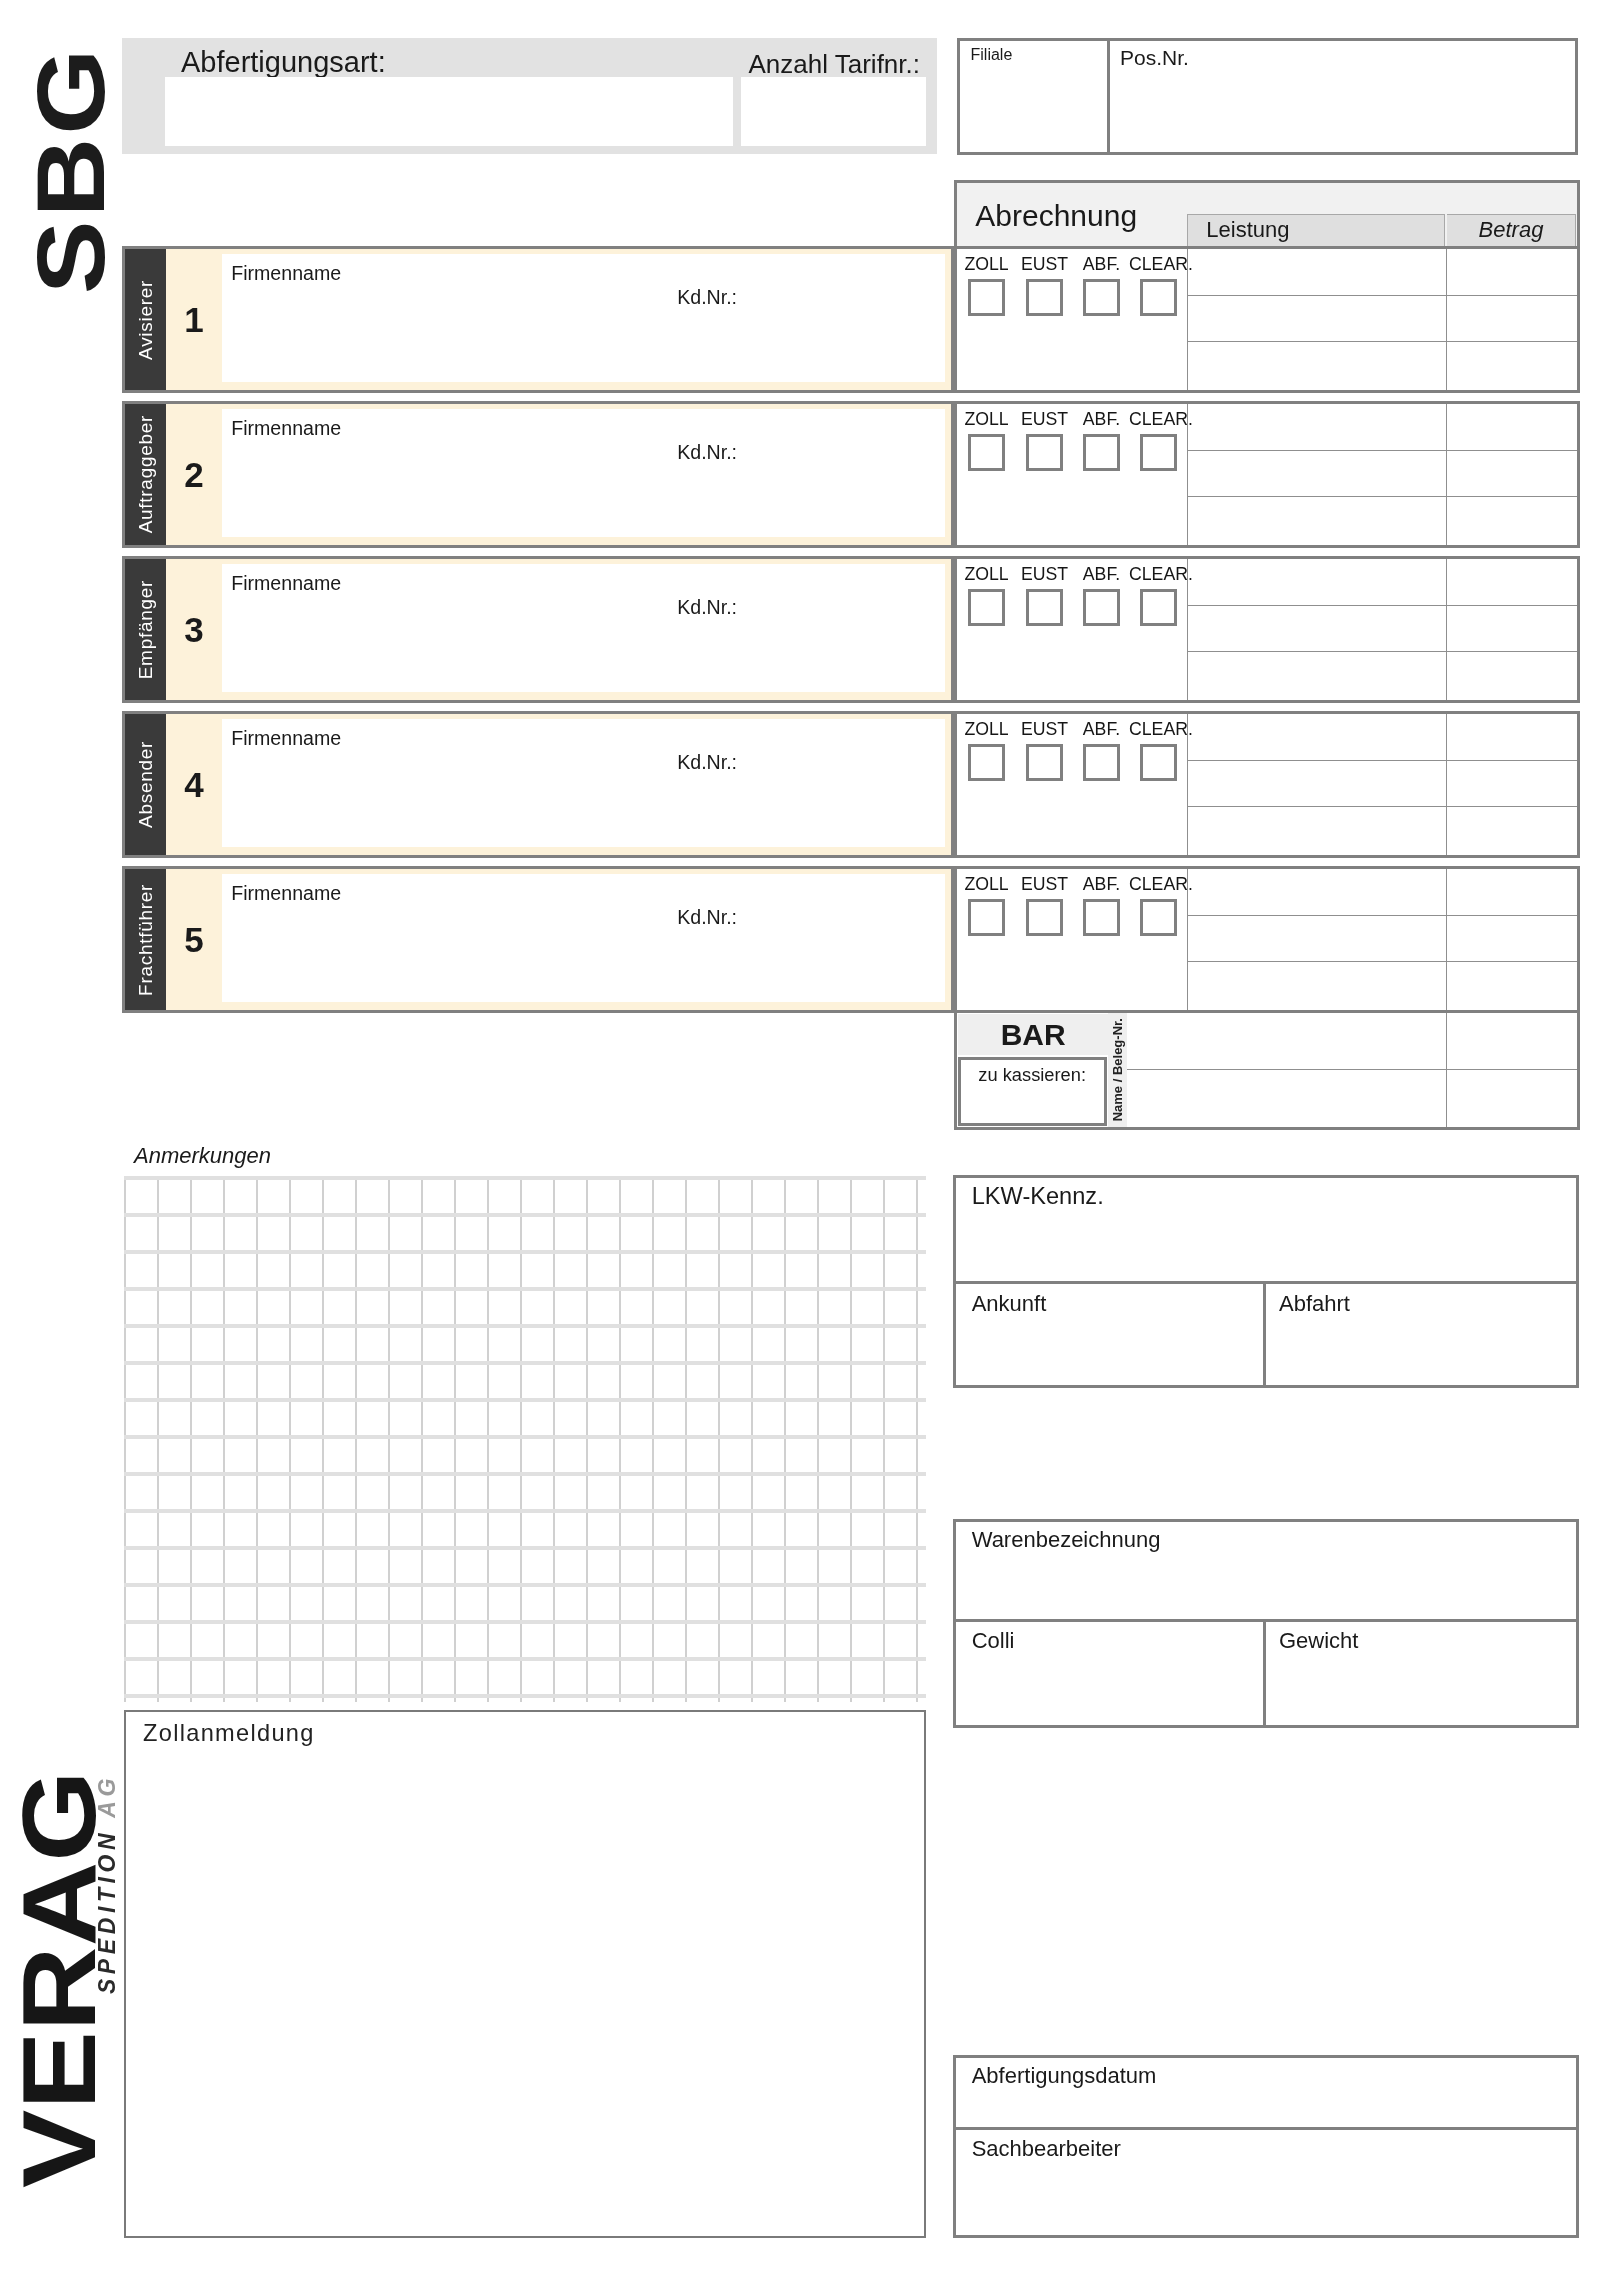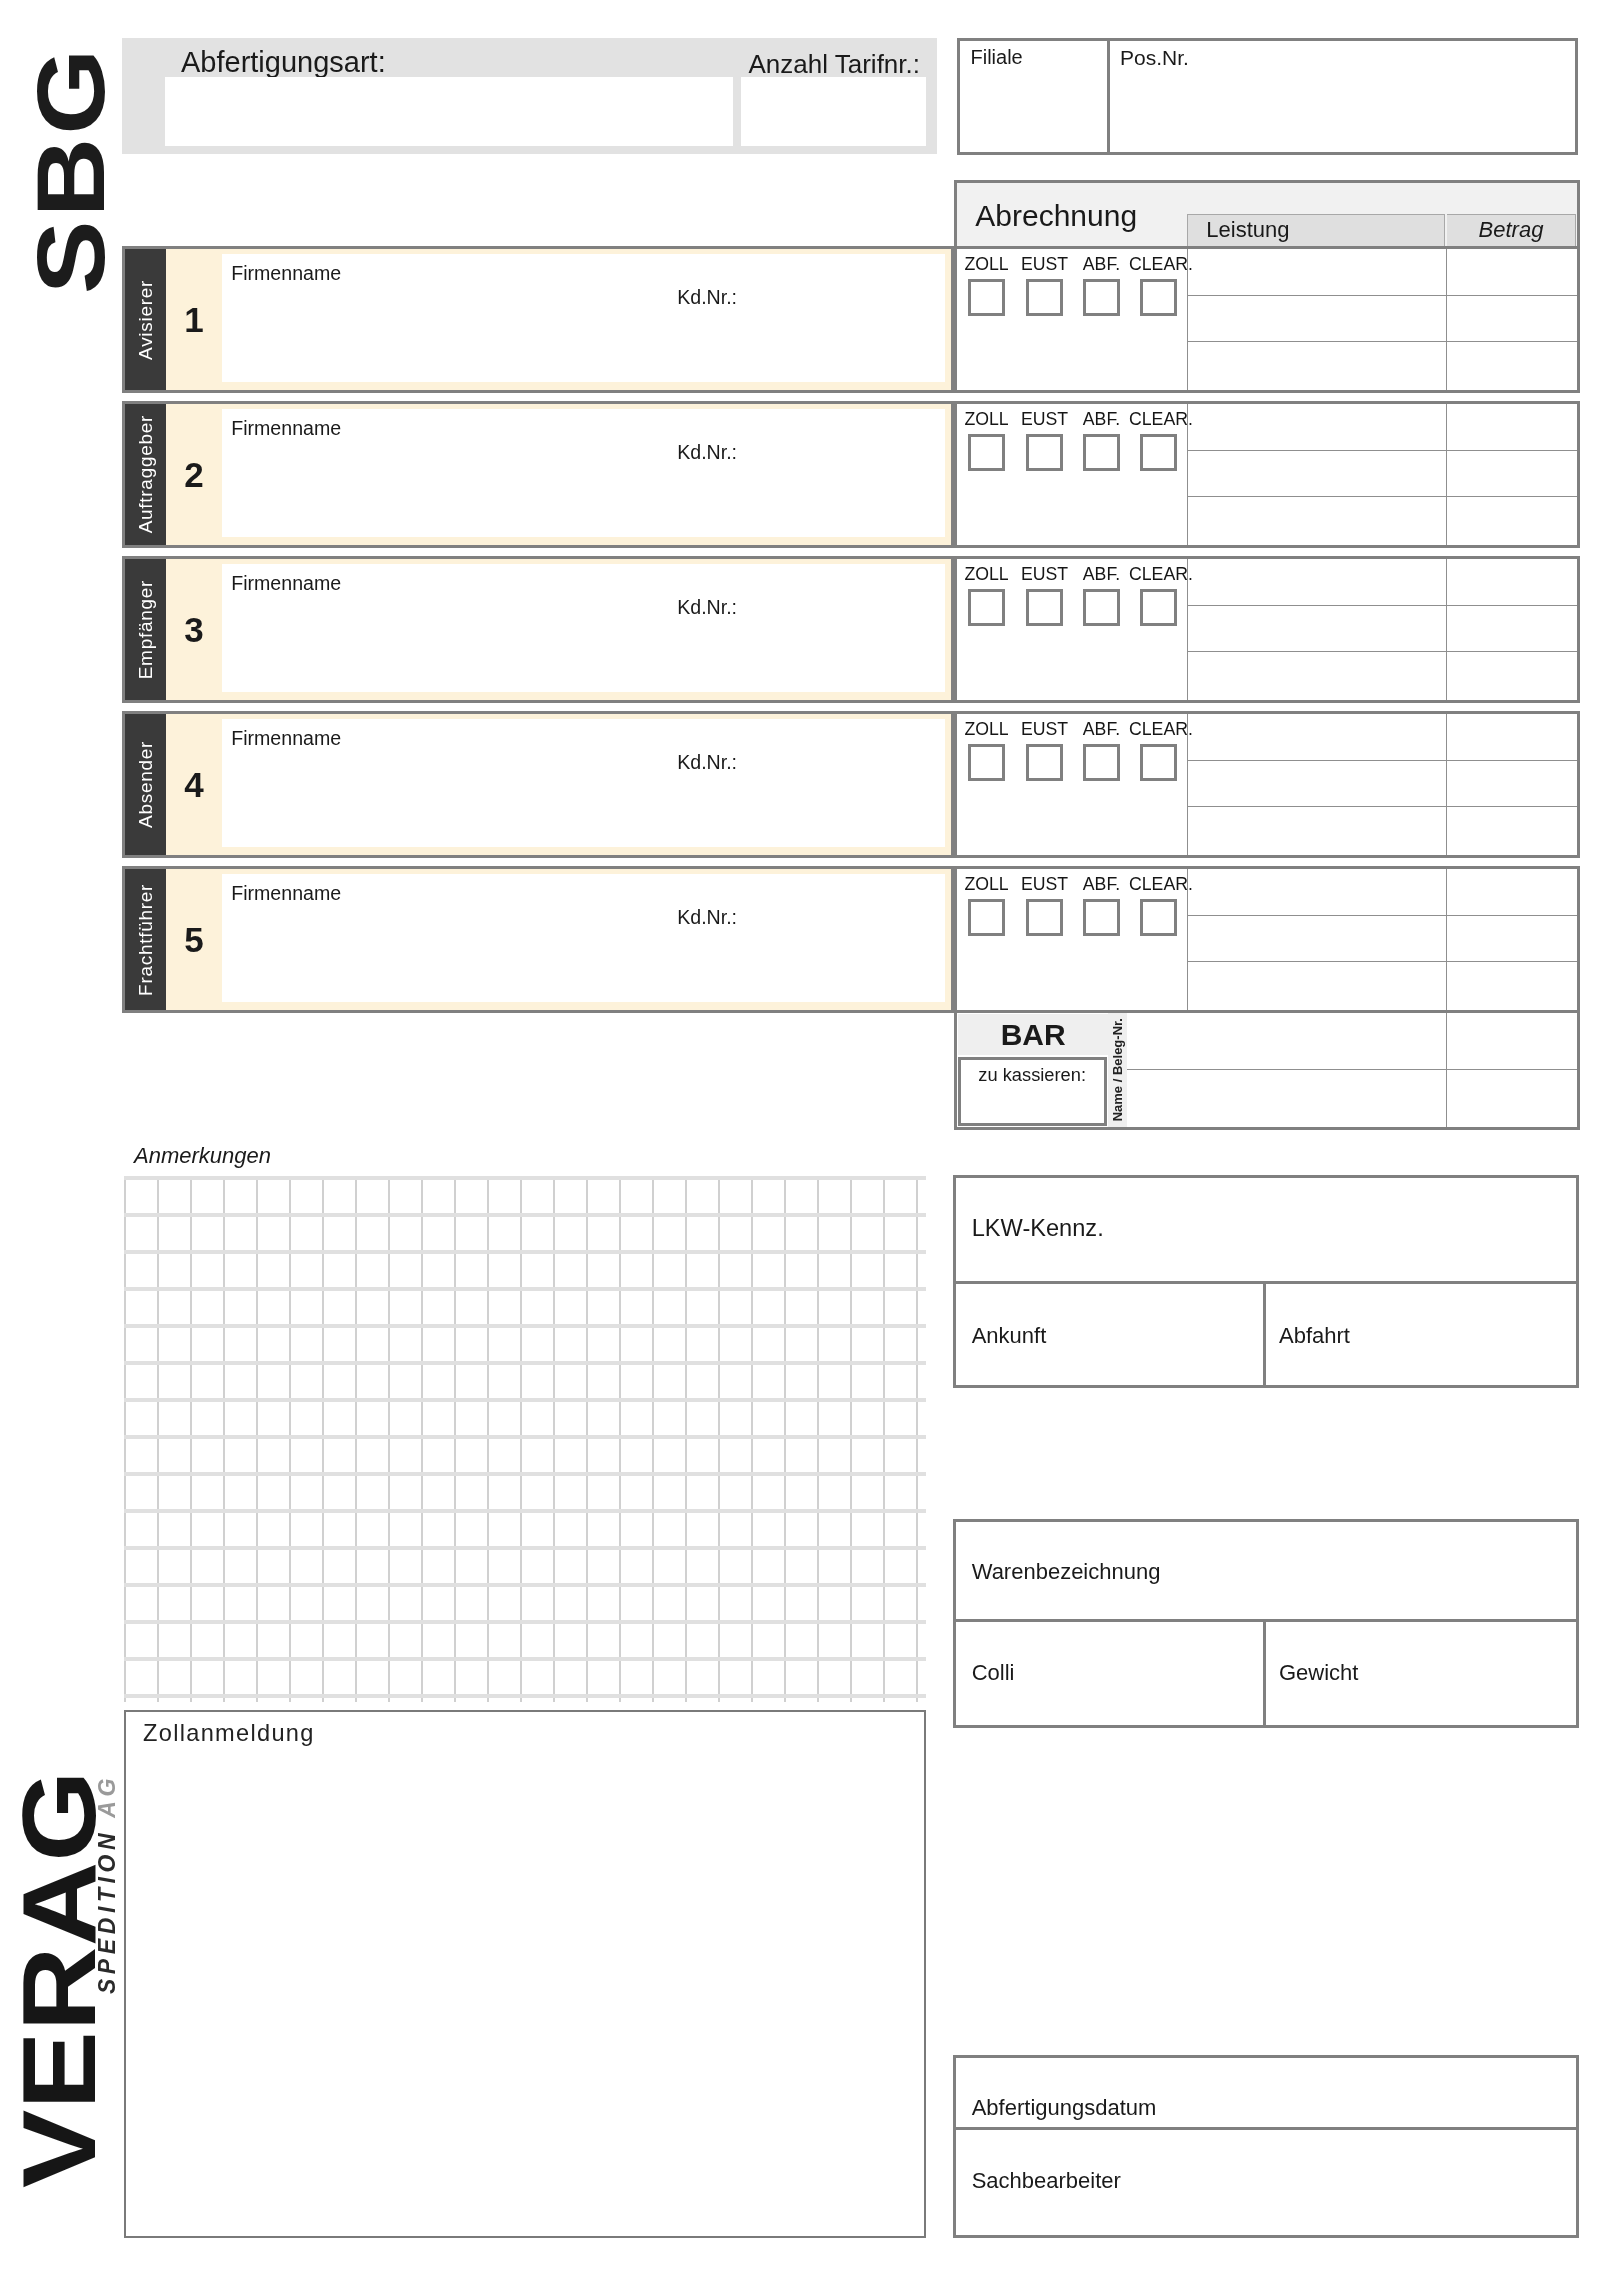--- a/index.html
+++ b/index.html
@@ -12,21 +12,21 @@
   
   .band{left:122px;top:38px;width:815px;height:116px;background:#e2e2e2;}
   .band .lbl1{position:absolute;left:59px;top:7.9px;font-size:29px;}
   .band .lbl2{position:absolute;right:17px;top:10.5px;font-size:26px;}
   .band .inp1{position:absolute;left:43px;top:39px;width:568px;height:69px;background:#fff;}
   .band .inp2{position:absolute;left:619px;top:39px;width:185px;height:69px;background:#fff;}
 
   .filposbox{left:957px;top:38px;width:621px;height:117px;border:3.3px solid #808080;
              background:#fff;box-sizing:border-box;}
   .filposbox .vdiv{position:absolute;left:147px;top:0;bottom:0;width:2.6px;background:#808080;}
-  .filposbox .flab{position:absolute;left:10.5px;top:5.2px;font-size:20px;}
+  .filposbox .flab{position:absolute;left:10.5px;top:5.2px;font-size:16px;}
   .filposbox .plab{position:absolute;left:160px;top:5.2px;font-size:21px;}
 
   
   .sbg{left:33px;top:41px;width:75px;height:257px;}
   .sbg .vtext{font-size:97px;font-weight:900;letter-spacing:2.6px;color:#1c1c1c;line-height:1;}
   .stretch{transform:scaleY(1.14);transform-origin:center;}
   .verag{left:18.3px;top:1735px;width:82px;height:489px;}
   .verag .vtext{font-size:103px;font-weight:900;letter-spacing:0px;color:#161616;line-height:1;}
   .sped{left:92px;top:1675px;width:31px;height:419px;}
   .sped .vtext{font-size:23px;font-weight:bold;font-style:italic;letter-spacing:4.6px;line-height:1;}
@@ -85,21 +85,21 @@
   .anmlab{left:134px;top:1143px;font-size:22px;font-style:italic;}
   .grid{left:124px;top:1176px;width:802px;height:526px;
         background-image:
           repeating-linear-gradient(to bottom,#e0e0e0 0 3.9px,transparent 3.9px 37px),
           repeating-linear-gradient(to right,#d0d0d0 0 2px,transparent 2px 33px);}
 
   
   .fbox{left:953px;width:626px;border:3.3px solid #808080;background:#fff;box-sizing:border-box;}
   .fbox .hdiv{position:absolute;left:0;right:0;height:3.3px;background:#808080;}
   .fbox .vdiv2{position:absolute;width:2.6px;background:#808080;}
-  .flabel{position:absolute;font-size:22px;margin-top:32px;}
+  .flabel{position:absolute;font-size:22px;}
   .flabel.big{font-size:23.6px;}
 
   
   .zollbox{left:124px;top:1710px;width:802px;height:528px;border:2.6px solid #7a7a7a;
            background:#fff;box-sizing:border-box;}
   .zollbox .zlab{position:absolute;left:17px;top:7.9px;font-size:23.6px;letter-spacing:1.3px;color:#222;}
 </style>
 </head>
 <body>
 

